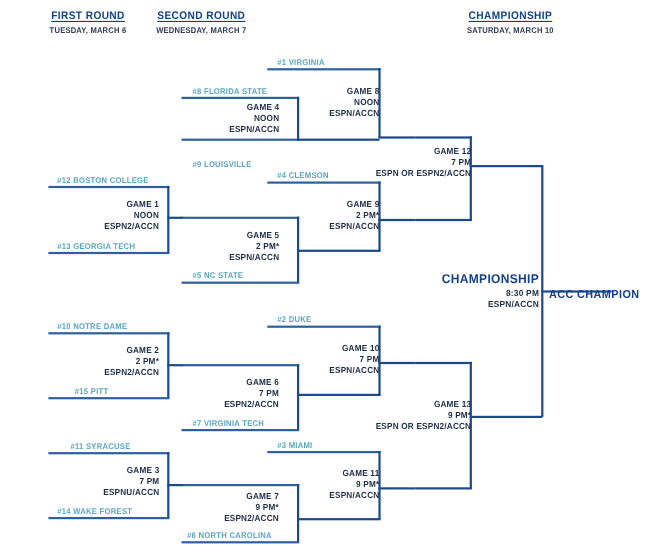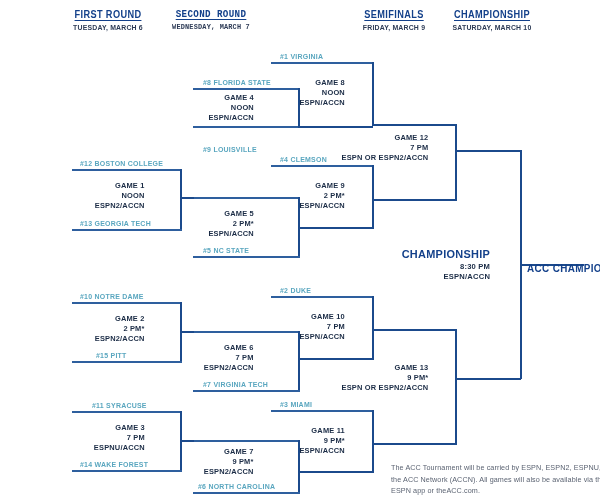--- a/index.html
+++ b/index.html
@@ -1,21 +1,21 @@
 <!DOCTYPE html>
 <html><head>
 <meta charset="utf-8">
 <style>
   html,body{margin:0;padding:0;}
   body{
     width:600px;height:503px;background:#ffffff;position:relative;overflow:hidden;
     font-family:"Liberation Sans",sans-serif;
     -webkit-font-smoothing:antialiased;
   }
-  #stage{position:absolute;inset:0;margin-left:28px;}
+  #stage{position:absolute;inset:0;}
 
   
   .round-head{position:absolute;text-align:center;}
   .round-title{
     font-size:10px;font-weight:bold;color:#13408a;letter-spacing:.4px;
     text-decoration:underline;text-underline-offset:2px;white-space:nowrap;
     transform:scaleX(.92);transform-origin:center;
   }
   .round-date{
     font-size:7.5px;font-weight:bold;color:#2c3a55;letter-spacing:.2px;
@@ -65,27 +65,23 @@
 </style>
 </head>
 <body>
 
 <div id="stage">
 
   <div class="round-head" style="left:10px;top:9px;width:140px;">
     <div class="round-title">FIRST ROUND</div>
     <div class="round-date">TUESDAY, MARCH 6</div>
   </div>
-  <div class="round-head" style="left:113px;top:9px;width:140px;font-family:Liberation Mono, monospace;">
+  <div class="round-head" style="left:113px;top:9px;width:140px;">
     <div class="round-title">SECOND ROUND</div>
     <div class="round-date">WEDNESDAY, MARCH 7</div>
-  </div>
-  <div class="round-head" style="left:296px;top:9px;width:140px;">
-    <div class="round-title">SEMIFINALS</div>
-    <div class="round-date">FRIDAY, MARCH 9</div>
   </div>
   <div class="round-head" style="left:389px;top:9px;width:150px;">
     <div class="round-title">CHAMPIONSHIP</div>
     <div class="round-date">SATURDAY, MARCH 10</div>
   </div>
 
   <div class="team" style="left:175px;top:78px;">#8 FLORIDA STATE</div>
   <div class="ln seedline" style="left:165px;top:88px;width:107px;"></div>
   <div class="ln v" style="left:270px;top:88px;height:40px;"></div>
   <div class="ln seedline" style="left:165px;top:126px;width:107px;"></div>
@@ -230,15 +226,14 @@
   <div class="ln h" style="left:492px;top:264px;width:64px;"></div>
 
   <div class="champ-block" style="right:110px;top:247px;">
     <div class="champ-title">CHAMPIONSHIP</div>
     <div class="champ-time">8:30 PM</div>
     <div class="champ-net">ESPN/ACCN</div>
   </div>
 
   <div class="acc-champion" style="left:499px;top:262px;">ACC CHAMPION</div>
 
-  <div class="footnote" style="left:363px;top:462px;">The ACC Tournament will be carried by ESPN, ESPN2, ESPNU, and the ACC Network (ACCN). All games will also be available via the ESPN app or theACC.com.</div>
 
 </div>
 
 </body></html>

